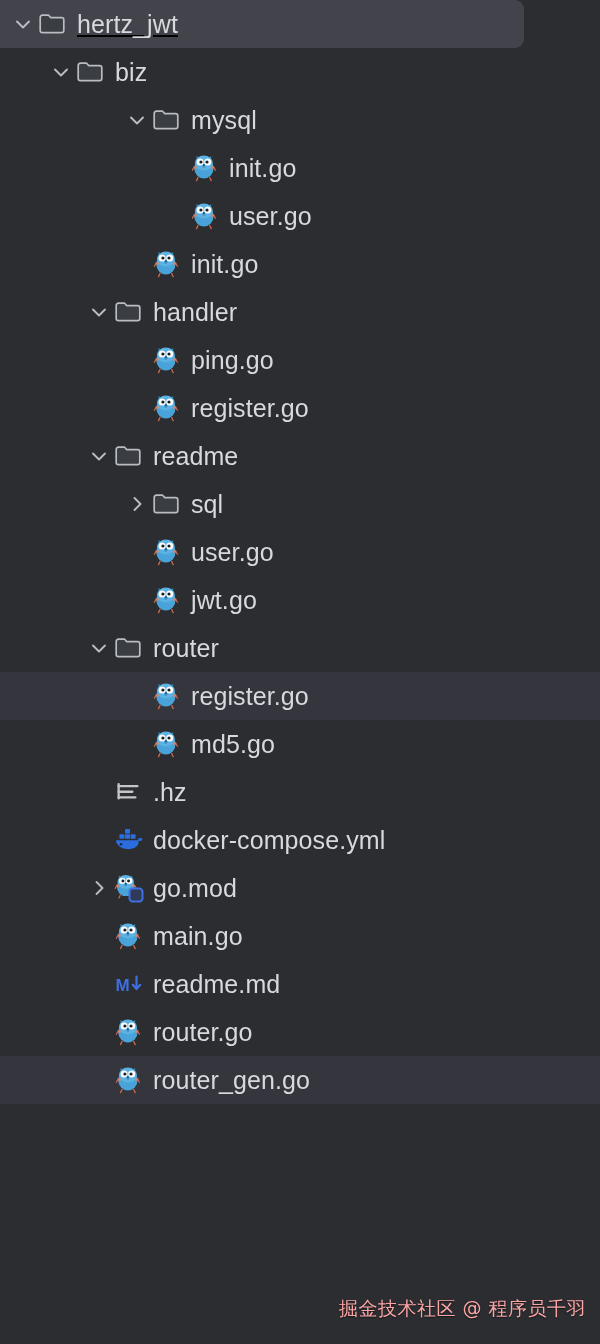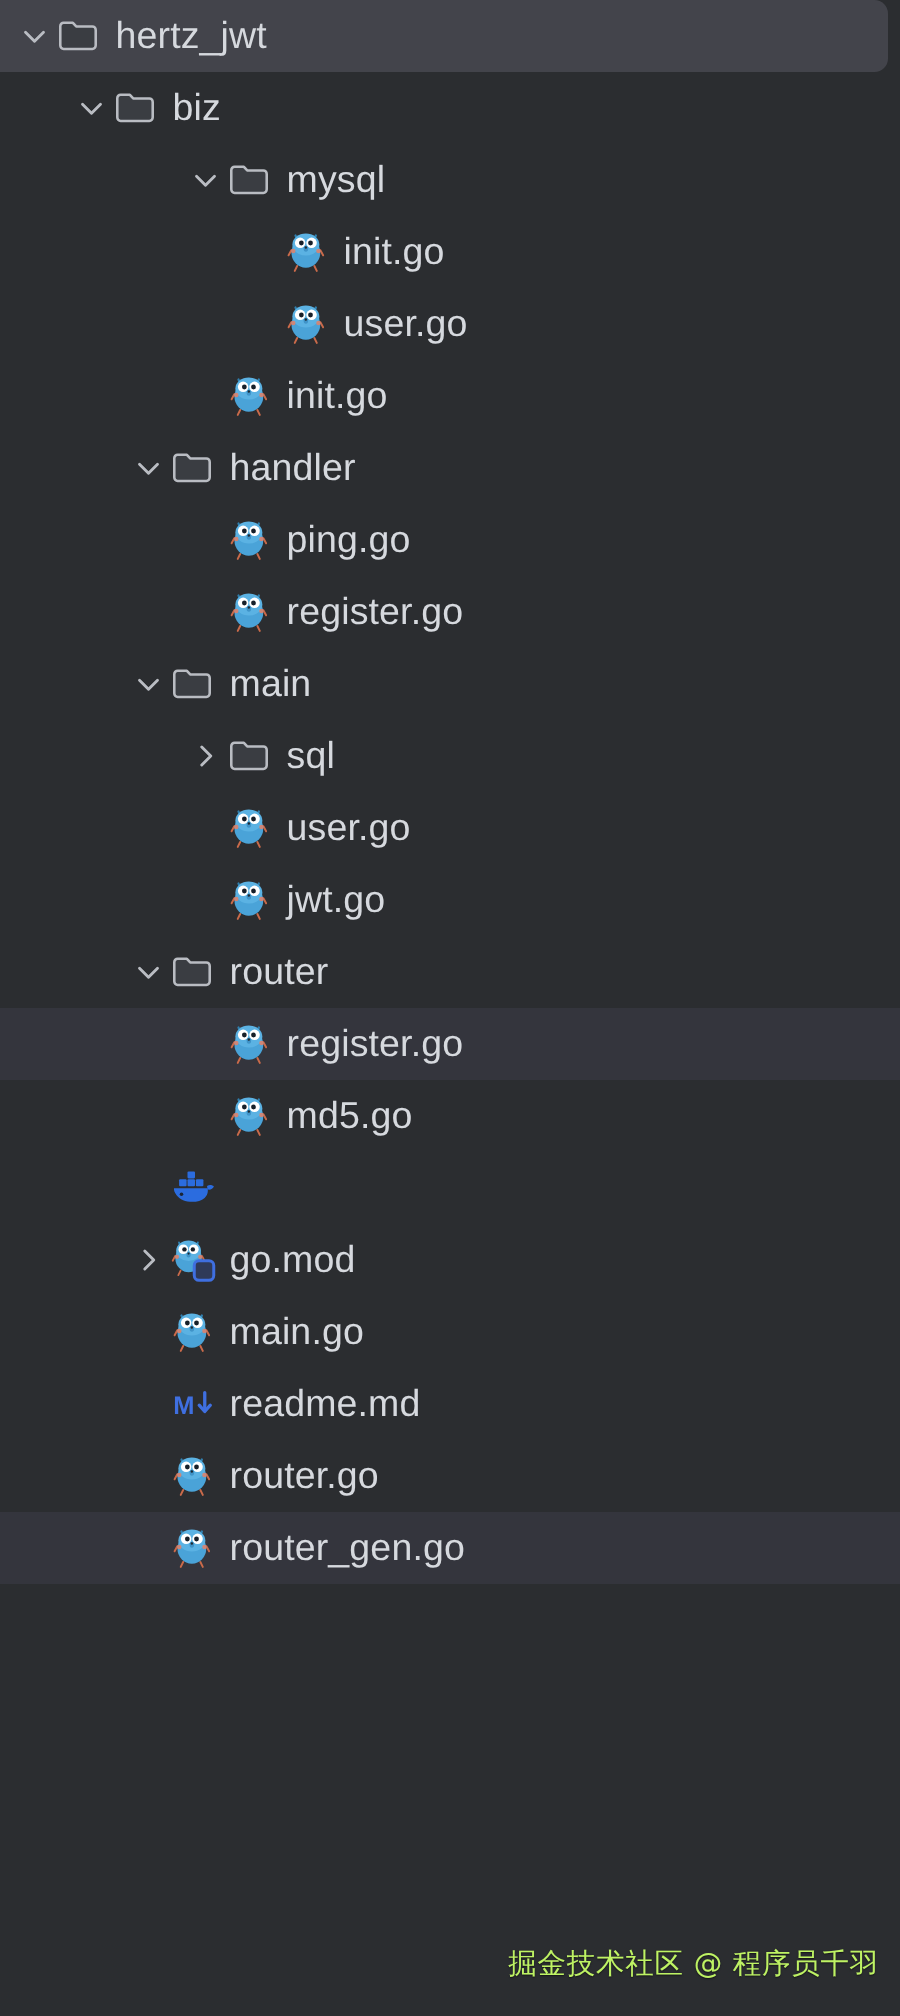--- a/index.html
+++ b/index.html
@@ -26,21 +26,22 @@
     display: flex;
     align-items: center;
     height: 48px;
     width: 100%;
     white-space: nowrap;
   }
   .row.sel-top {
     background: #43444b;
     border-top-right-radius: 9px;
     border-bottom-right-radius: 9px;
-    width: 592px;
+    width: 524px;
+    text-decoration: underline;
   }
   .row.sel {
     background: #34353d;
   }
 
   .indent { display: inline-block; flex: 0 0 auto; height: 1px; }
 
   
   .chev {
     flex: 0 0 auto;
@@ -71,21 +72,21 @@
     letter-spacing: 0.1px;
     font-weight: 400;
   }
 
   
   .watermark {
     position: absolute;
     right: 14px;
     top: 1296px;
     font-size: 19px;
-    color: #bef264;
+    color: #fca5a5;
     font-family: "DejaVu Sans", "Liberation Sans", sans-serif;
     letter-spacing: 0.5px;
     text-shadow: 0 1px 1px rgba(0,0,0,0.55);
     pointer-events: none;
   }
 </style>
 </head>
 <body>
 
 <div id="tree">
@@ -285,21 +286,21 @@
       <span class="chev">
         <svg width="26" height="26" viewBox="0 0 26 26">
           <path d="M7 10.5 L13 16.5 L19 10.5" fill="none" stroke="#b9bcc2" stroke-width="1.9" stroke-linecap="round" stroke-linejoin="round"></path>
         </svg>
       </span>
       <span class="ico">
         <svg width="30" height="30" viewBox="0 0 30 30">
           <path d="M2.2 8.4 a2.2 2.2 0 0 1 2.2 -2.2 h6.2 l2.2 2.4 h10.8 a2.2 2.2 0 0 1 2.2 2.2 v10.6 a2.2 2.2 0 0 1 -2.2 2.2 h-19.2 a2.2 2.2 0 0 1 -2.2 -2.2 z" fill="#3a3d42" stroke="#b9bcc2" stroke-width="1.7" stroke-linejoin="round"></path>
         </svg>
       </span>
-      <span class="label">main</span>
+      <span class="label">readme</span>
     </div>
     <div class="row">
       <span class="indent" style="width: 124px;"></span>
       <span class="chev">
         <svg width="26" height="26" viewBox="0 0 26 26">
           <path d="M10.5 7 L16.5 13 L10.5 19" fill="none" stroke="#b9bcc2" stroke-width="1.9" stroke-linecap="round" stroke-linejoin="round"></path>
         </svg>
       </span>
       <span class="ico">
         <svg width="30" height="30" viewBox="0 0 30 30">
@@ -422,35 +423,49 @@
             <circle cx="9.3" cy="8.2" r="1.6" fill="#17202a"></circle>
             <circle cx="15.4" cy="8.2" r="1.6" fill="#17202a"></circle>
             <ellipse cx="12.3" cy="12.1" rx="1.5" ry="2.0" fill="#3f93c8"></ellipse>
             <circle cx="12.3" cy="11.2" r="0.8" fill="#1d2a33"></circle>
             <circle cx="3.9" cy="13.6" r="1.5" fill="#e3836a" opacity="0.85"></circle>
             <circle cx="20.7" cy="13.6" r="1.5" fill="#e3836a" opacity="0.85"></circle>
           </g>
         </svg>
       </span>
       <span class="label">md5.go</span>
+    </div>
+    <div class="row">
+      <span class="indent" style="width: 86px;"></span>
+      <span class="chev"></span>
+      <span class="ico">
+        <svg width="30" height="30" viewBox="0 0 30 30">
+          <rect x="3.5" y="8.0" width="21" height="2.3" rx="1.1" fill="#c2c6cc"></rect>
+          <rect x="3.5" y="13.6" width="16" height="2.3" rx="1.1" fill="#c2c6cc"></rect>
+          <rect x="3.5" y="19.2" width="19" height="2.3" rx="1.1" fill="#c2c6cc"></rect>
+          <rect x="3.5" y="6.0" width="2.3" height="16.5" rx="1.1" fill="#c2c6cc"></rect>
+        </svg>
+      </span>
+      <span class="label">.hz</span>
     </div>
     <div class="row">
       <span class="indent" style="width: 86px;"></span>
       <span class="chev"></span>
       <span class="ico">
         <svg width="30" height="30" viewBox="0 0 30 30">
           <rect x="11.0" y="4.0" width="5.0" height="4.6" rx="0.7" fill="#2b6cdf"></rect>
           <rect x="5.4" y="9.2" width="5.0" height="4.6" rx="0.7" fill="#2b6cdf"></rect>
           <rect x="11.0" y="9.2" width="5.0" height="4.6" rx="0.7" fill="#2b6cdf"></rect>
           <rect x="16.6" y="9.2" width="5.0" height="4.6" rx="0.7" fill="#2b6cdf"></rect>
           <path d="M2.0 15.2 h22.4 c0.6 2.6 -0.4 5.0 -2.0 6.4 c-2.0 1.8 -5.0 2.6 -8.2 2.6 c-4.4 0 -8.4 -1.6 -10.6 -4.6 c-1.2 -1.6 -1.8 -3.0 -1.6 -4.4 z" fill="#2b6cdf"></path>
           <path d="M24.0 13.6 c1.8 -1.0 3.6 -0.6 4.6 0.4 c-0.6 1.6 -2.4 2.4 -4.2 2.0 z" fill="#2b6cdf"></path>
           <circle cx="7.0" cy="19.2" r="1.2" fill="#1b2535"></circle>
         </svg>
       </span>
+      <span class="label">docker-compose.yml</span>
     </div>
     <div class="row">
       <span class="indent" style="width: 86px;"></span>
       <span class="chev">
         <svg width="26" height="26" viewBox="0 0 26 26">
           <path d="M10.5 7 L16.5 13 L10.5 19" fill="none" stroke="#b9bcc2" stroke-width="1.9" stroke-linecap="round" stroke-linejoin="round"></path>
         </svg>
       </span>
       <span class="ico">
         <svg width="30" height="30" viewBox="0 0 30 30">

